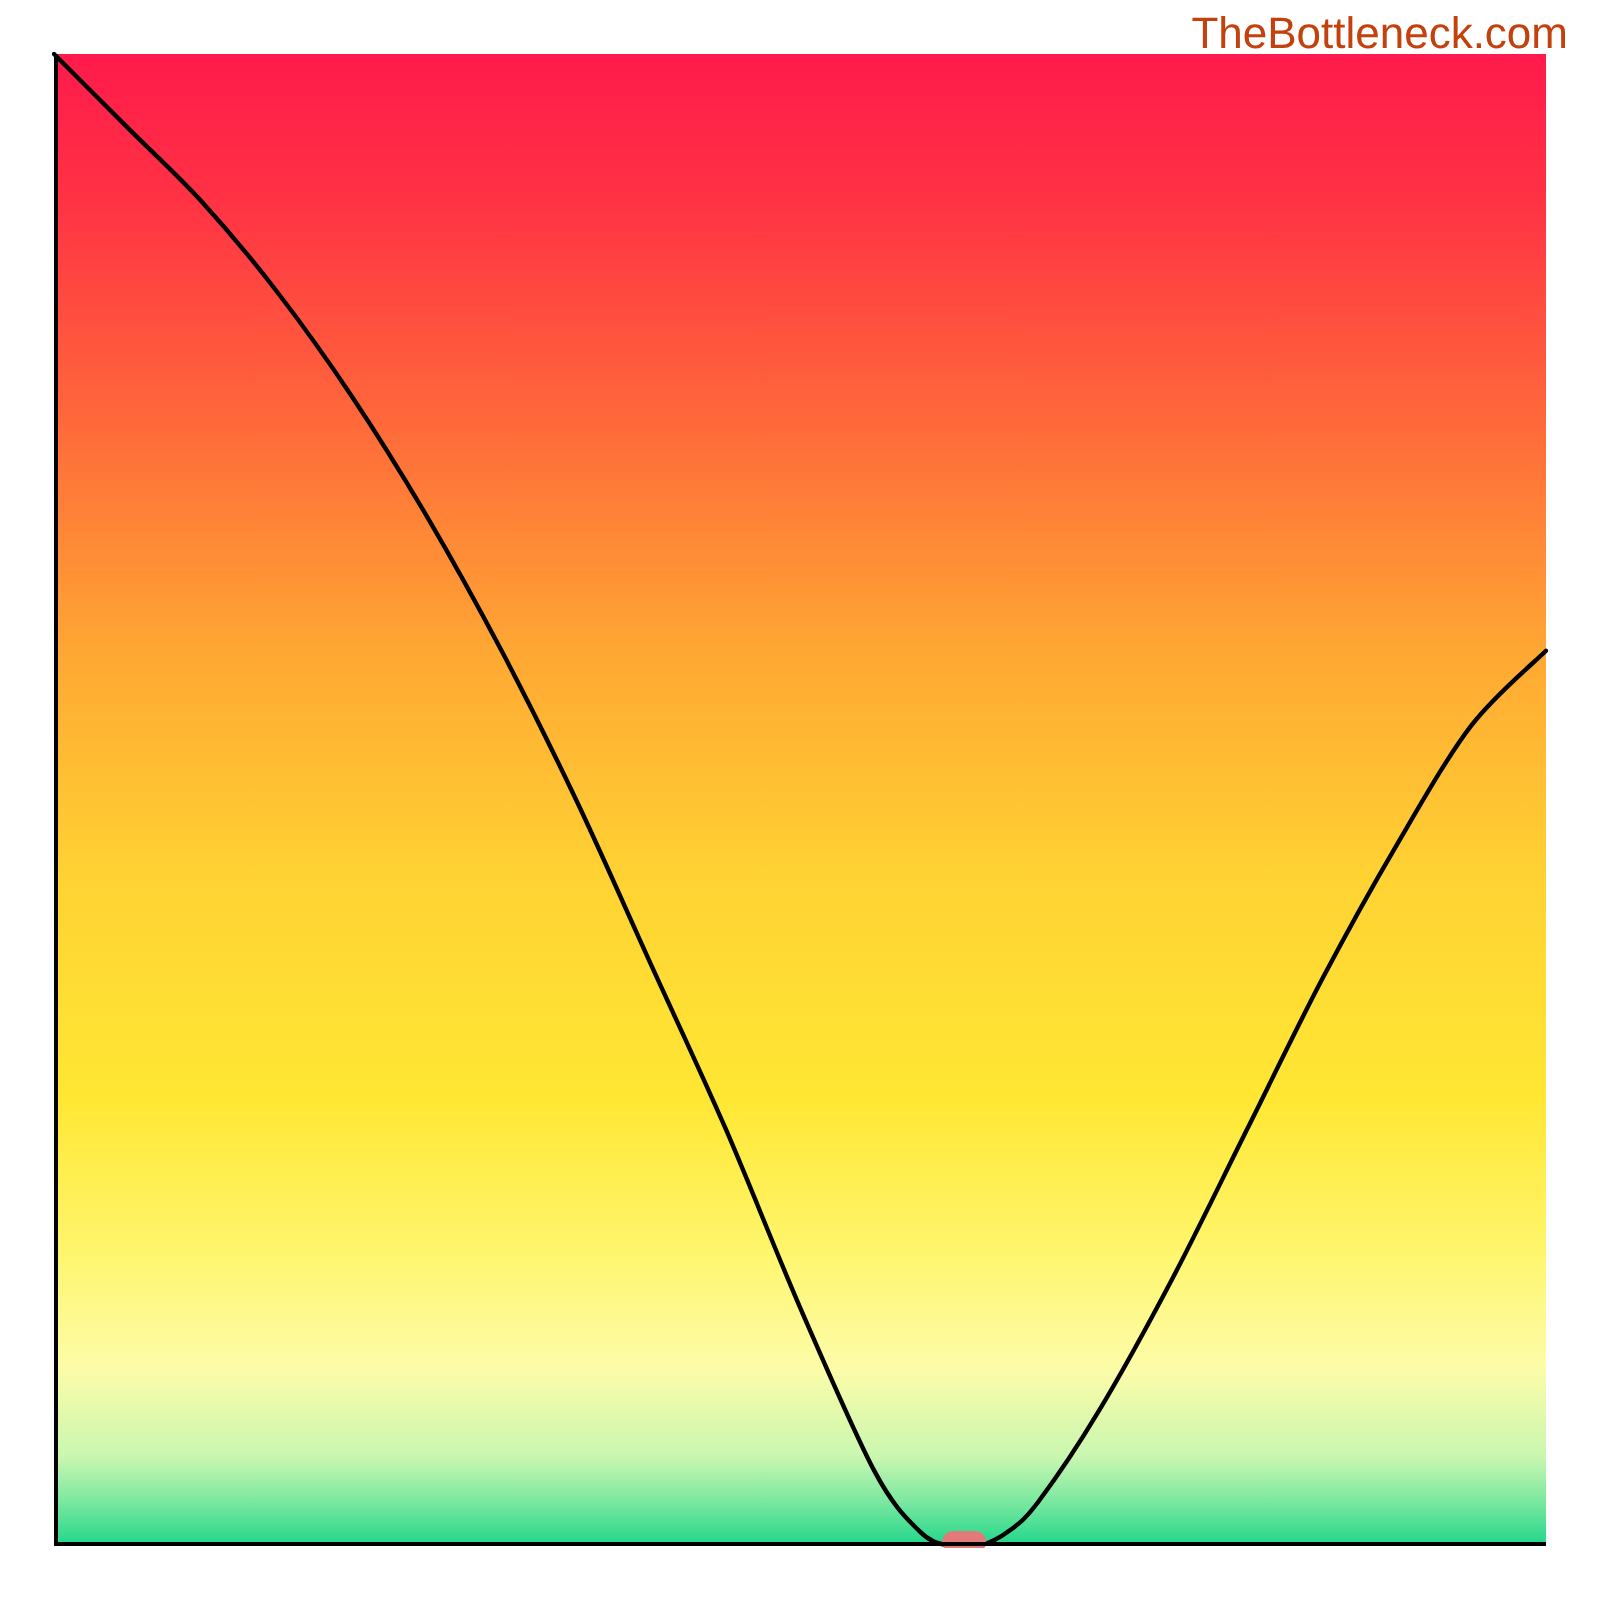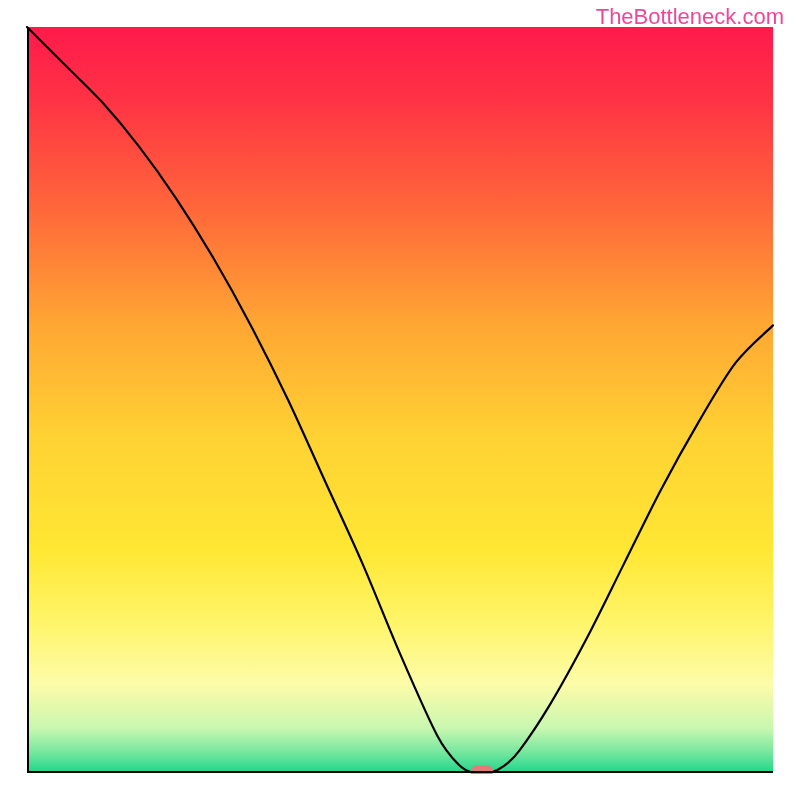--- a/index.html
+++ b/index.html
@@ -9,21 +9,21 @@
     font-family: Arial, Helvetica, sans-serif;
     width: 800px;
     height: 800px;
     position: relative;
     overflow: hidden;
   }
   .watermark {
     position: absolute;
     top: 4px;
     right: 16px;
-    color: #ec4899;
+    color: #c2410c;
     font-size: 22px;
     font-weight: 400;
     z-index: 10;
   }
   .chart-container {
     position: absolute;
     top: 26px;
     left: 26px;
     width: 748px;
     height: 748px;

